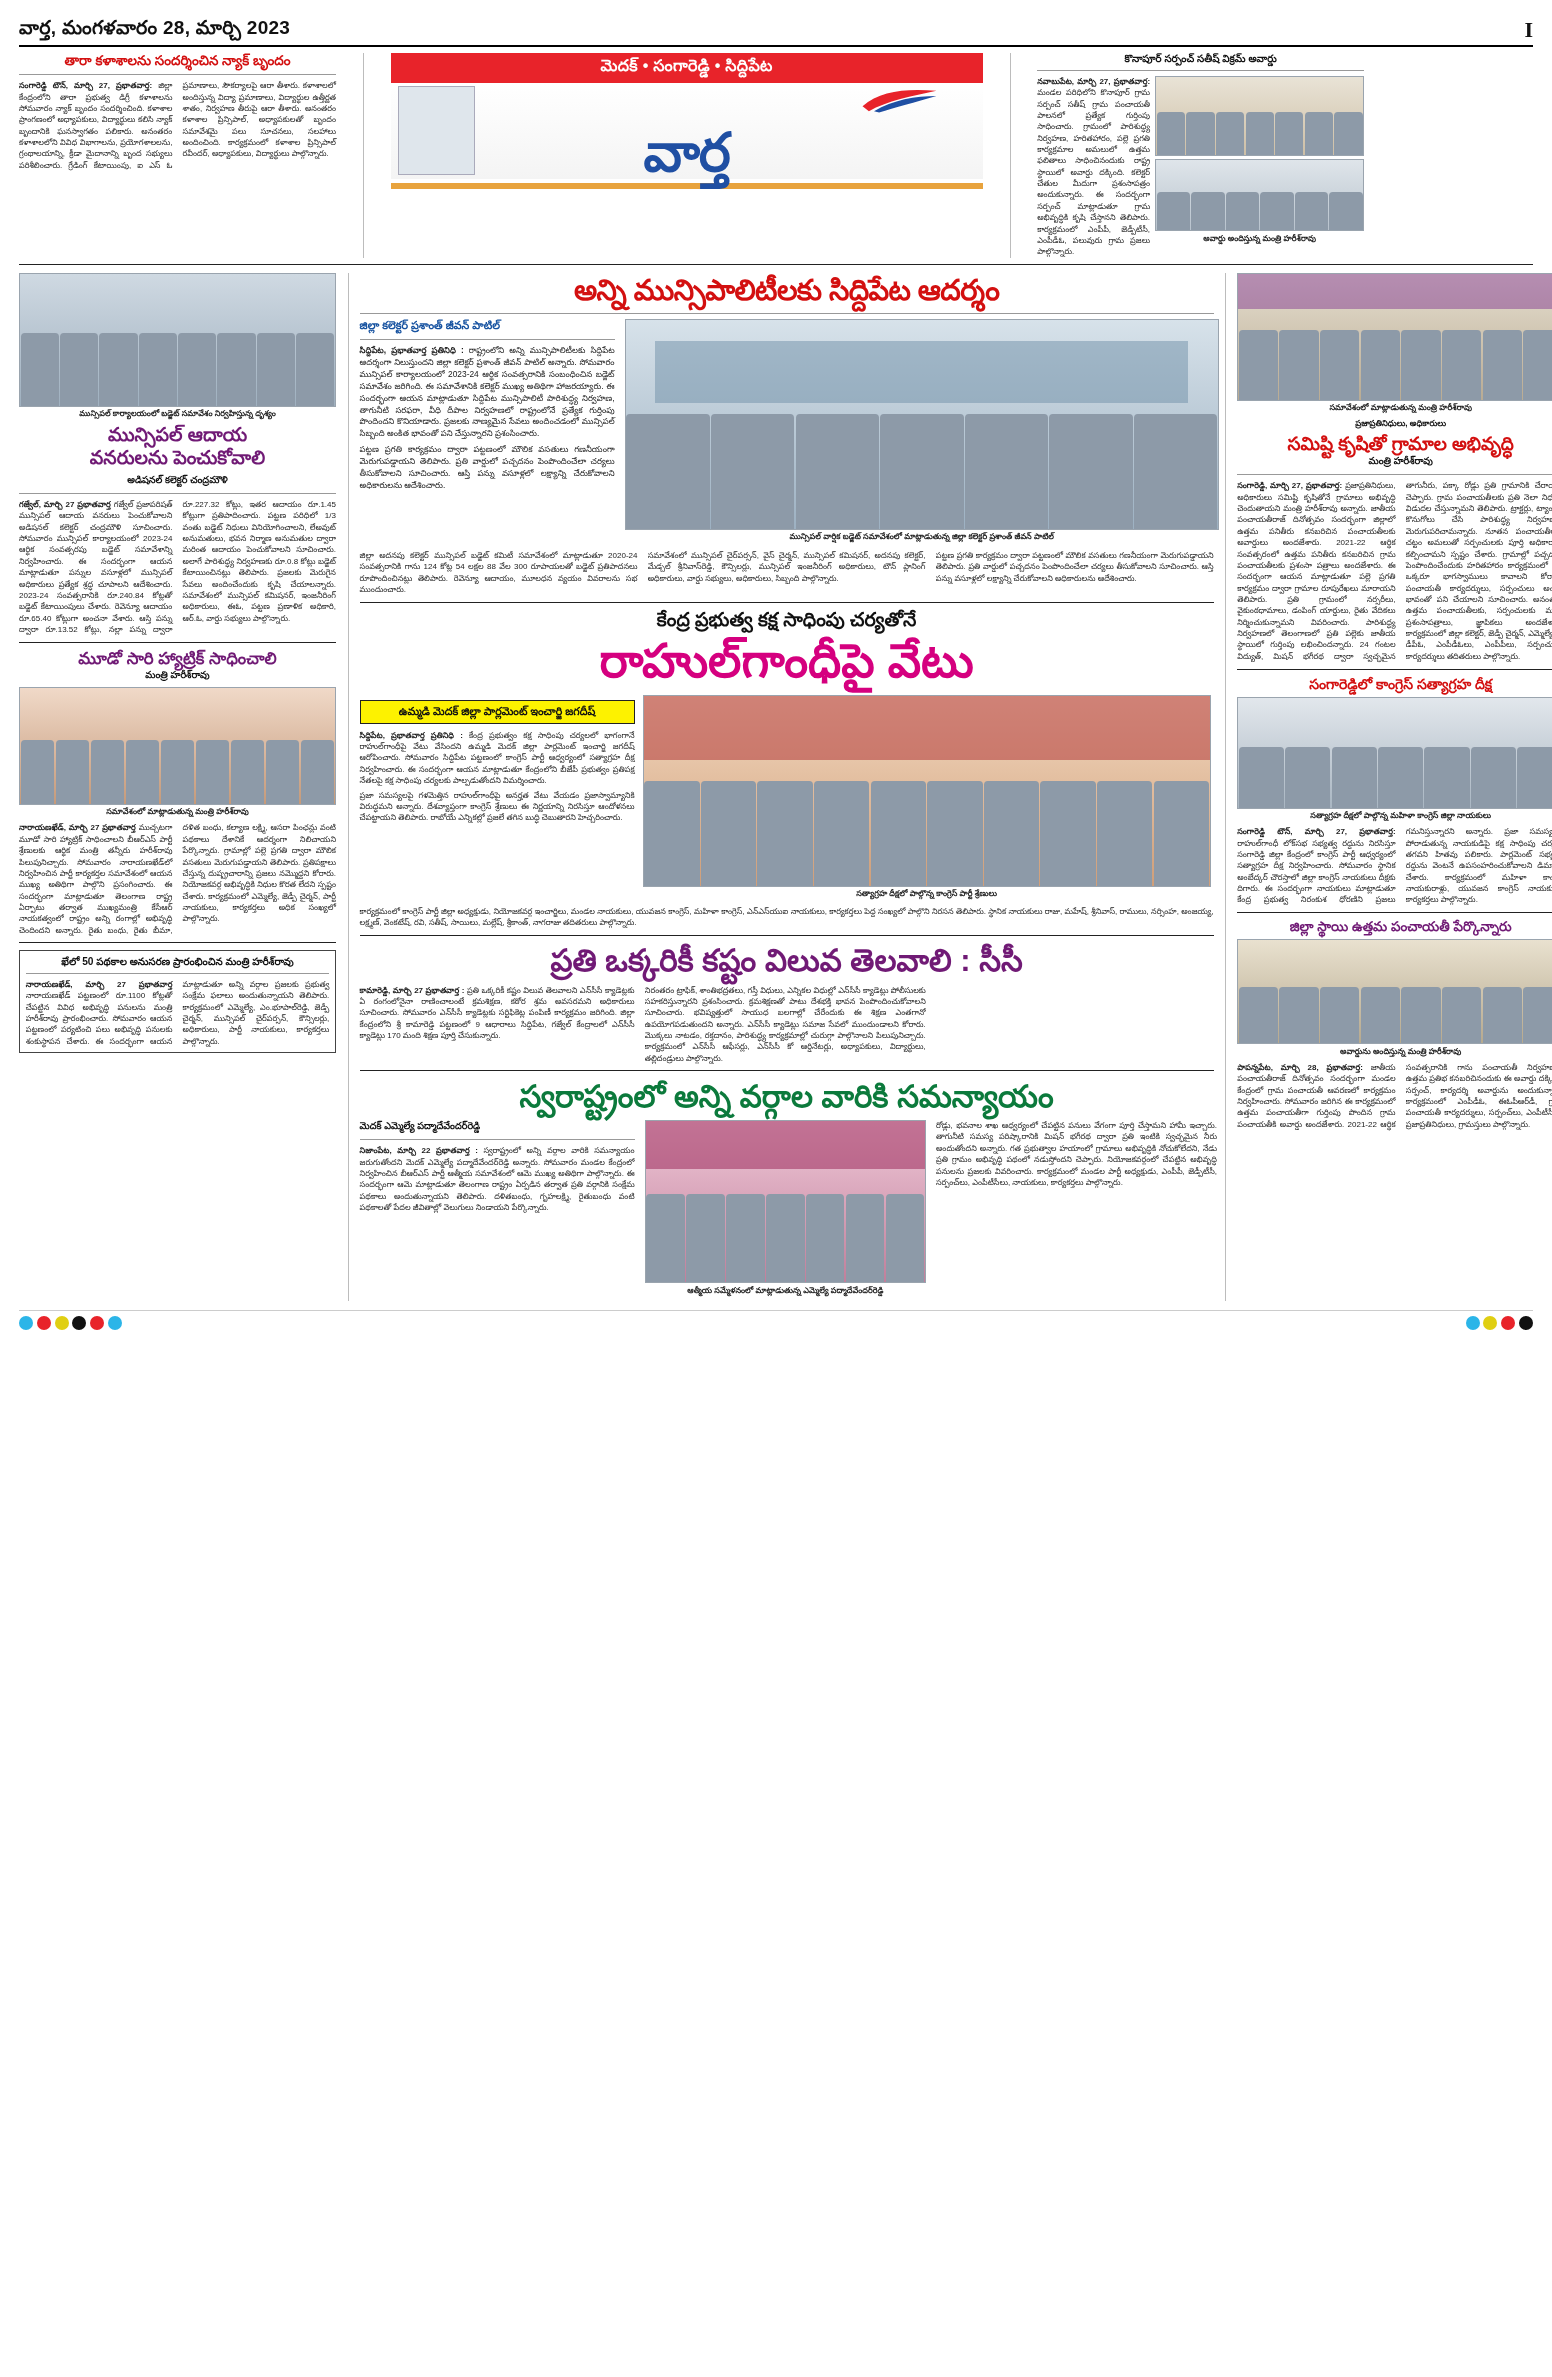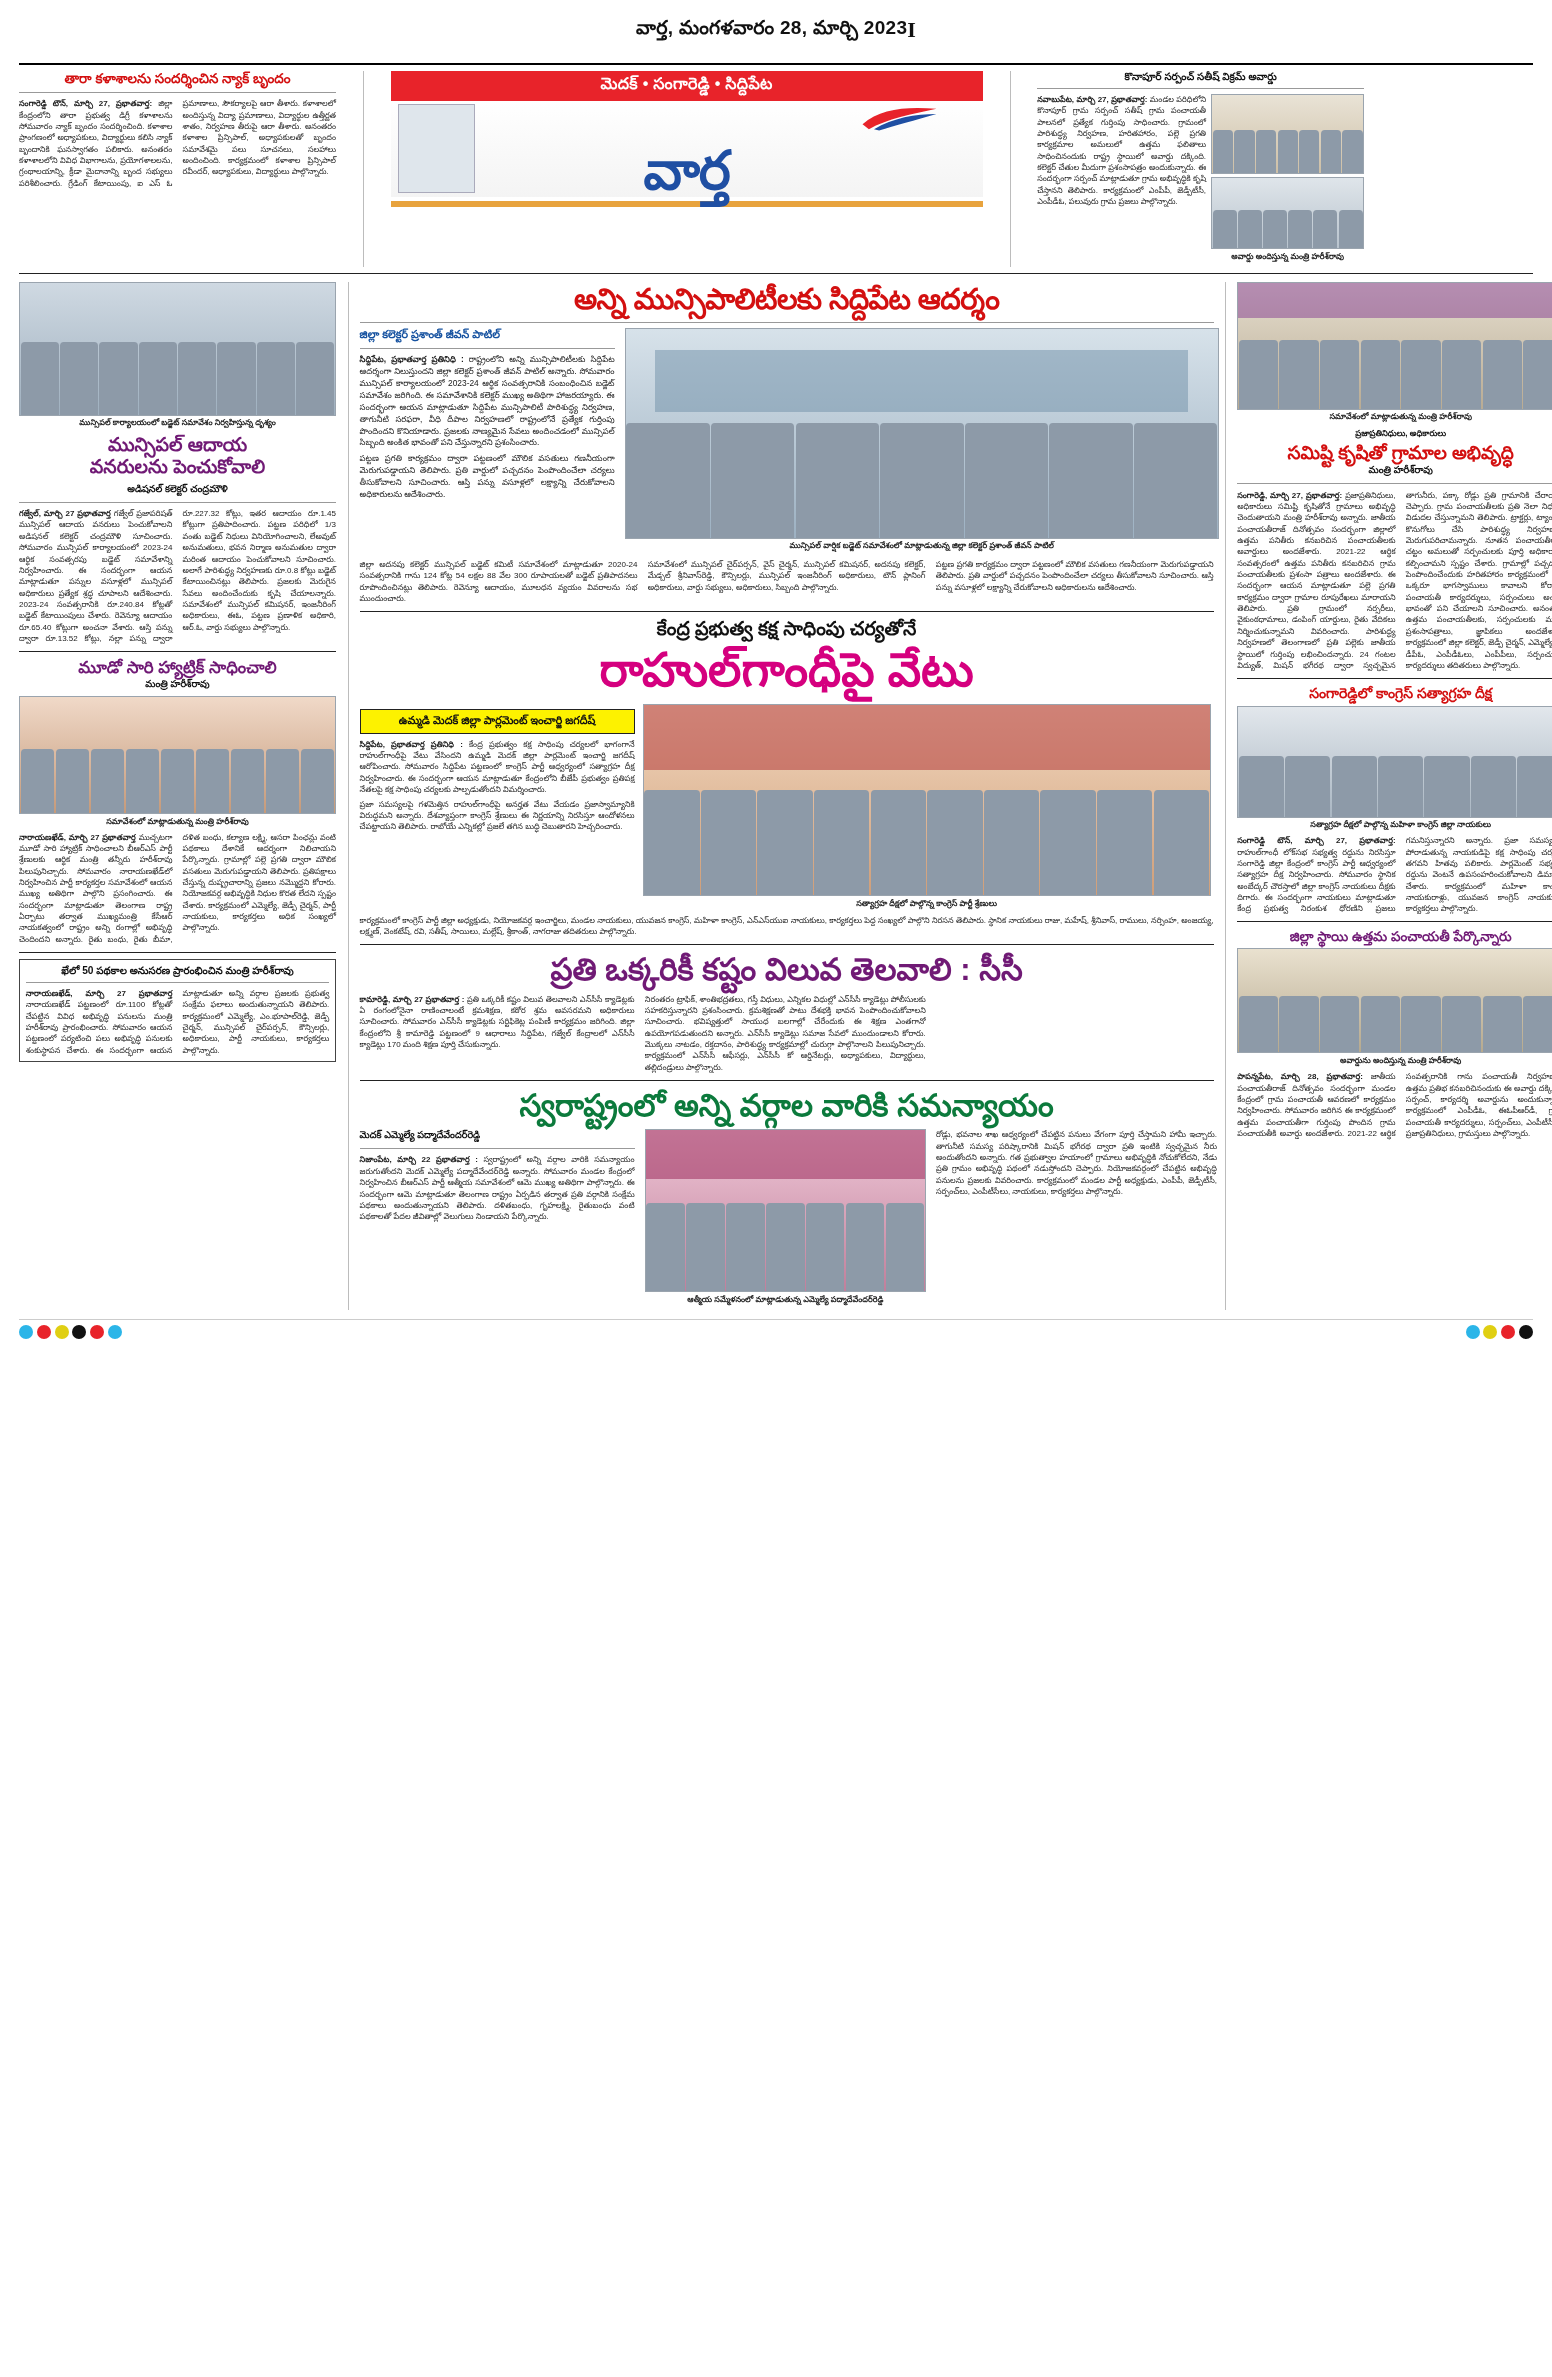--- a/index.html
+++ b/index.html
@@ -13,23 +13,23 @@
   .page {
     width: 1552px;
     min-height: 2377px;
     padding: 16.6px 19px 6.4px 19px;
     position: relative;
   }
   
   .topbar {
     display: flex;
     align-items: flex-end;
-    justify-content: center;
+    justify-content: space-between;
     border-bottom: 2.6px solid #000;
-    padding-bottom: 20px;
+    padding-bottom: 2px;
   }
   .topbar .date {
     font-size: 19px;
     font-weight: bold;
     letter-spacing: 0.3px;
   }
   .topbar .pageno {
     font-size: 22px;
     font-weight: bold;
     font-family: "Liberation Serif", serif;
@@ -196,21 +196,21 @@
     <div class="vrule"></div>
 
     <div class="col">
       <div class="hl" style="font-size:10.2px; color:#111;">కొనాపూర్ సర్పంచ్ సతీష్ విక్రమ్ అవార్డు</div>
       <div class="rule-thin"></div>
       <div style="display:flex; gap:5.1px;justify-content:space-between;">
         <div class="tel body-xs" style="flex:1;">
           <span style="font-weight:bold">నవాబుపేట, మార్చి 27, ప్రభాతవార్త:</span>
           <span>మండల పరిధిలోని కొనాపూర్ గ్రామ సర్పంచ్ సతీష్ గ్రామ పంచాయతీ పాలనలో ప్రత్యేక గుర్తింపు సాధించారు. గ్రామంలో పారిశుద్ధ్య నిర్వహణ, హరితహారం, పల్లె ప్రగతి కార్యక్రమాల అమలులో ఉత్తమ ఫలితాలు సాధించినందుకు రాష్ట్ర స్థాయిలో అవార్డు దక్కింది. కలెక్టర్ చేతుల మీదుగా ప్రశంసాపత్రం అందుకున్నారు. ఈ సందర్భంగా సర్పంచ్ మాట్లాడుతూ గ్రామ అభివృద్ధికి కృషి చేస్తానని తెలిపారు. కార్యక్రమంలో ఎంపీపీ, జెడ్పీటీసీ, ఎంపీడీఓ, పలువురు గ్రామ ప్రజలు పాల్గొన్నారు.</span>
         </div>
-        <div style="width:153px;">
+        <div style="width:209px;">
           <div class="photo" style="height:80px;">
             <div class="stage" style="background:linear-gradient(#e9e3d6,#cdbfa6)"></div>
             <div class="grp">
                 <i></i>
                 <i></i>
                 <i></i>
                 <i></i>
                 <i></i>
                 <i></i>
                 <i></i>

